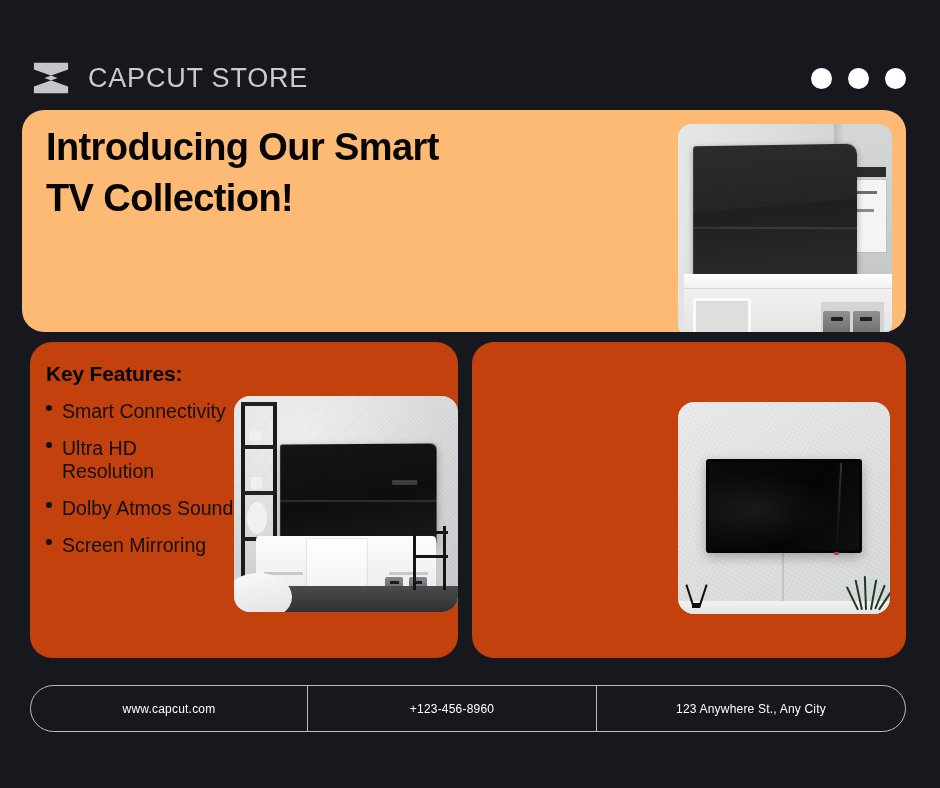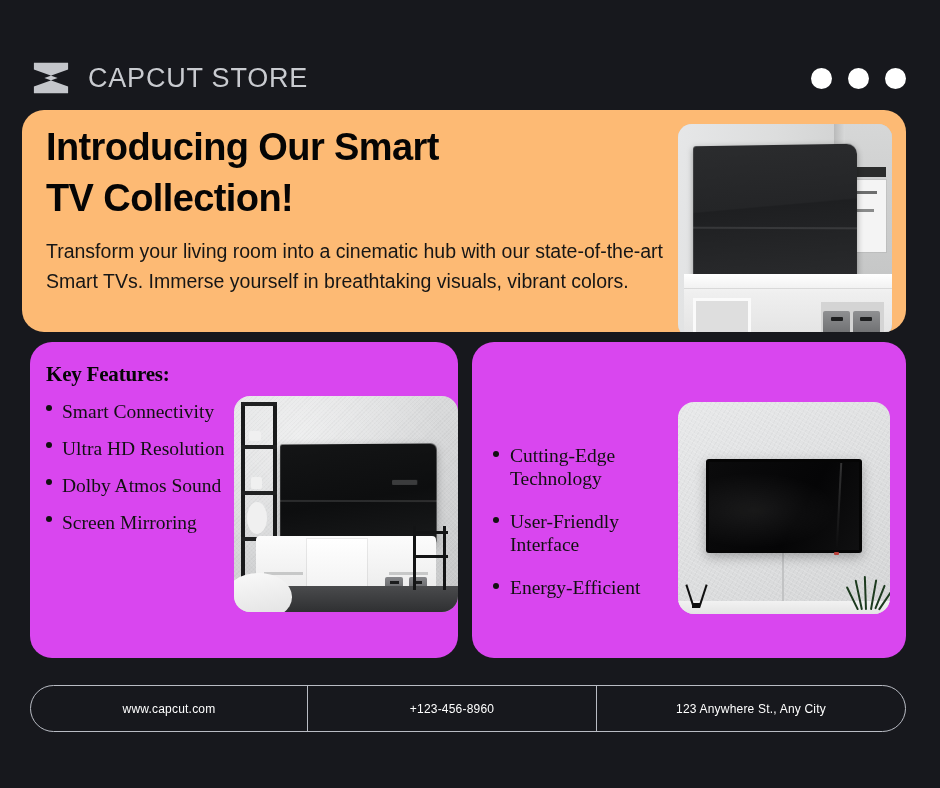--- a/index.html
+++ b/index.html
@@ -114,24 +114,23 @@
     width: 214px;
     height: 214px;
     border-radius: 14px;
     overflow: hidden;
     background: #cfd0d1;
   }
 
   
   .card {
     position: absolute;
-    background: #d946ef;
+    background: #c2410c;
     border-radius: 22px;
     overflow: hidden;
-    font-family: Liberation Serif, serif;
   }
 
   .card-left {
     left: 30px;
     top: 342px;
     width: 428px;
     height: 316px;
   }
 
   .card-right {
@@ -496,21 +495,20 @@
       <span class="dot"></span>
       <span class="dot"></span>
       <span class="dot"></span>
     </div>
   </div>
 
   <div class="hero-card">
     <div class="hero-text">
       <div class="hero-title">Introducing Our Smart
 TV Collection!</div>
-      <div class="hero-body">Transform your living room into a cinematic hub with our state-of-the-art Smart TVs. Immerse yourself in breathtaking visuals, vibrant colors.</div>
     </div>
 
     <div class="hero-photo">
       <div class="ph">
         <div class="p1-wall"></div>
         <div class="p1-wall-right"></div>
         <div class="p1-post"></div>
         <div class="p1-paper"></div>
         <div class="p1-paper-bar"></div>
         <div class="p1-bezel"></div>
@@ -592,25 +590,20 @@
           <i style="right:16%; top:0; width:3px; height:100%;"></i>
           <i style="left:10%; top:8%; right:12%; height:3px;"></i>
           <i style="left:10%; top:46%; right:12%; height:3px;"></i>
         </div>
       </div>
     </div>
   </div>
 
   <div class="card card-right">
 
-    <ul class="bullets">
-      <li>Cutting-Edge Technology</li>
-      <li>User-Friendly Interface</li>
-      <li>Energy-Efficient</li>
-    </ul>
 
     <div class="card-photo photo-wallmount">
       <div class="ph">
         <div class="p3-wall"></div>
         <div class="p3-noise"></div>
         <div class="p3-cord"></div>
         <div class="p3-tv">
           <div class="p3-tv-inner"></div>
           <div class="p3-tv-glint"></div>
           <div class="p3-led"></div>

